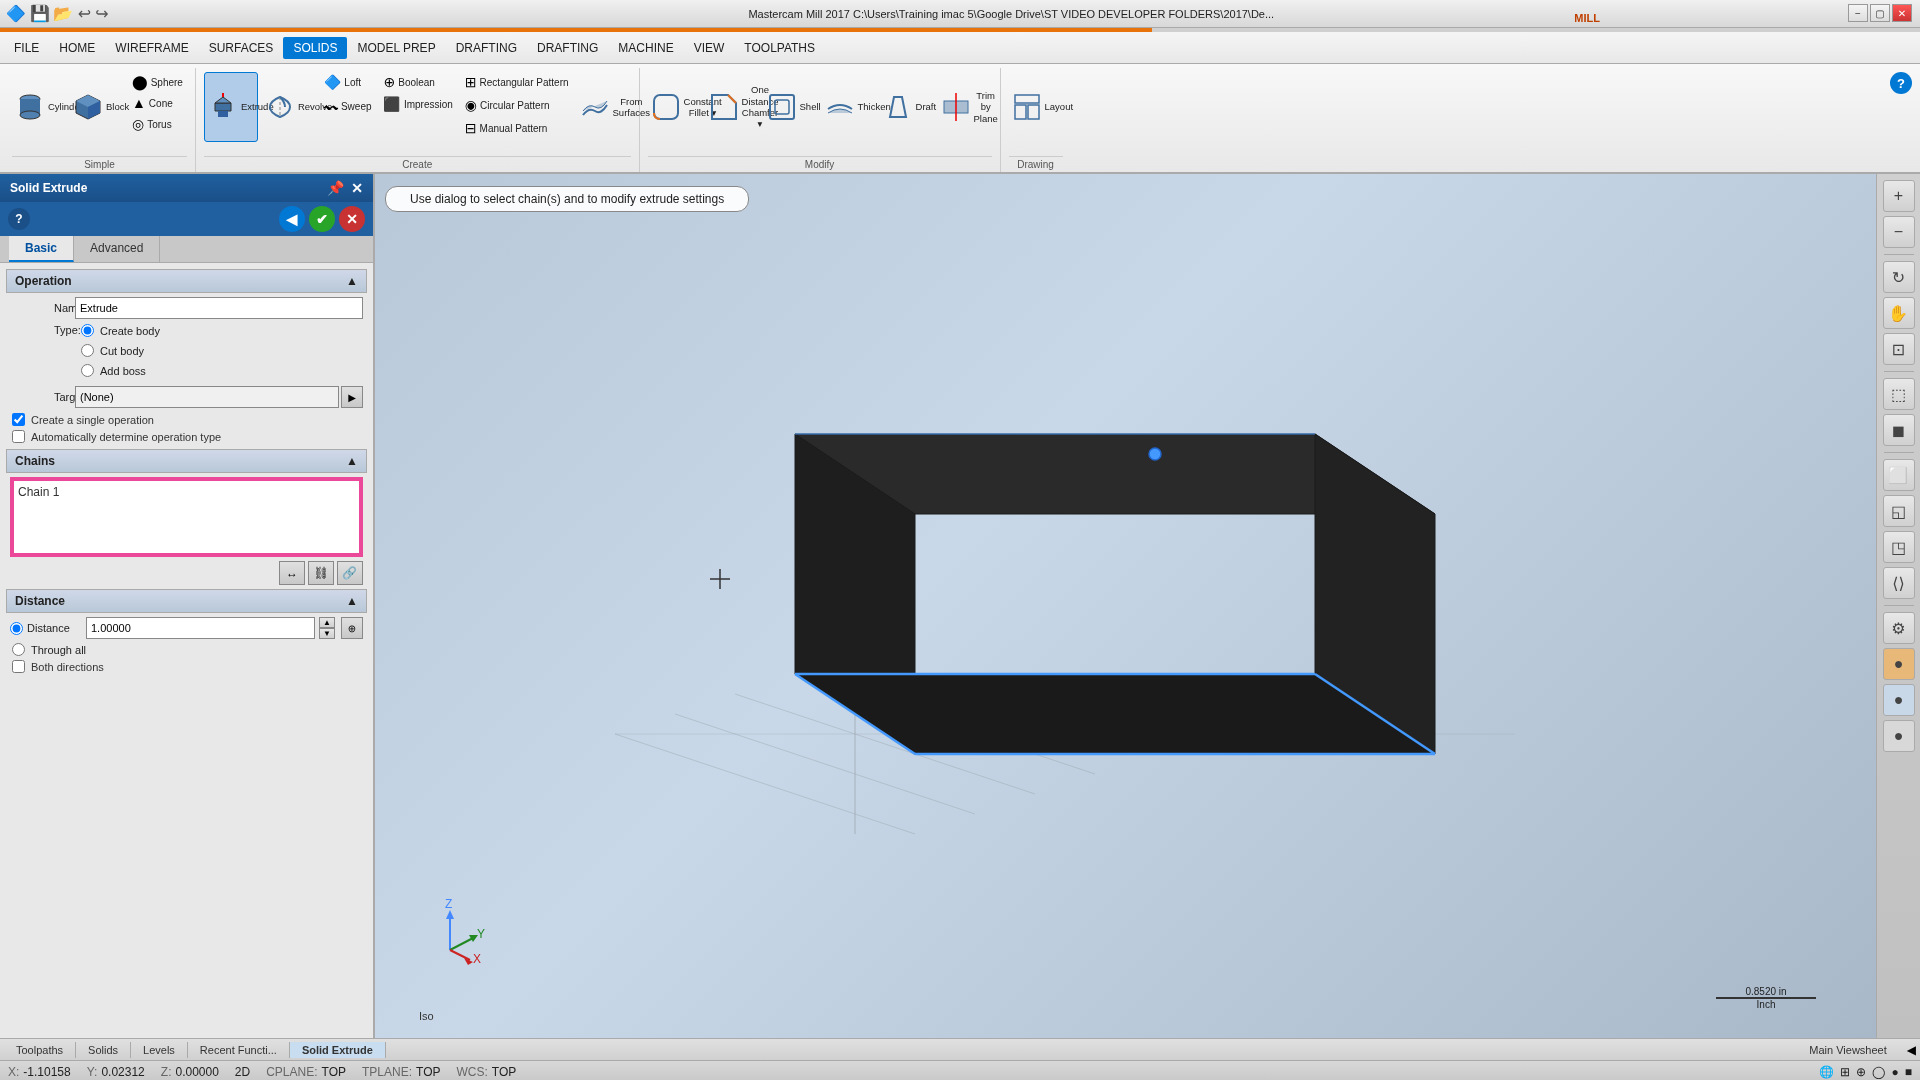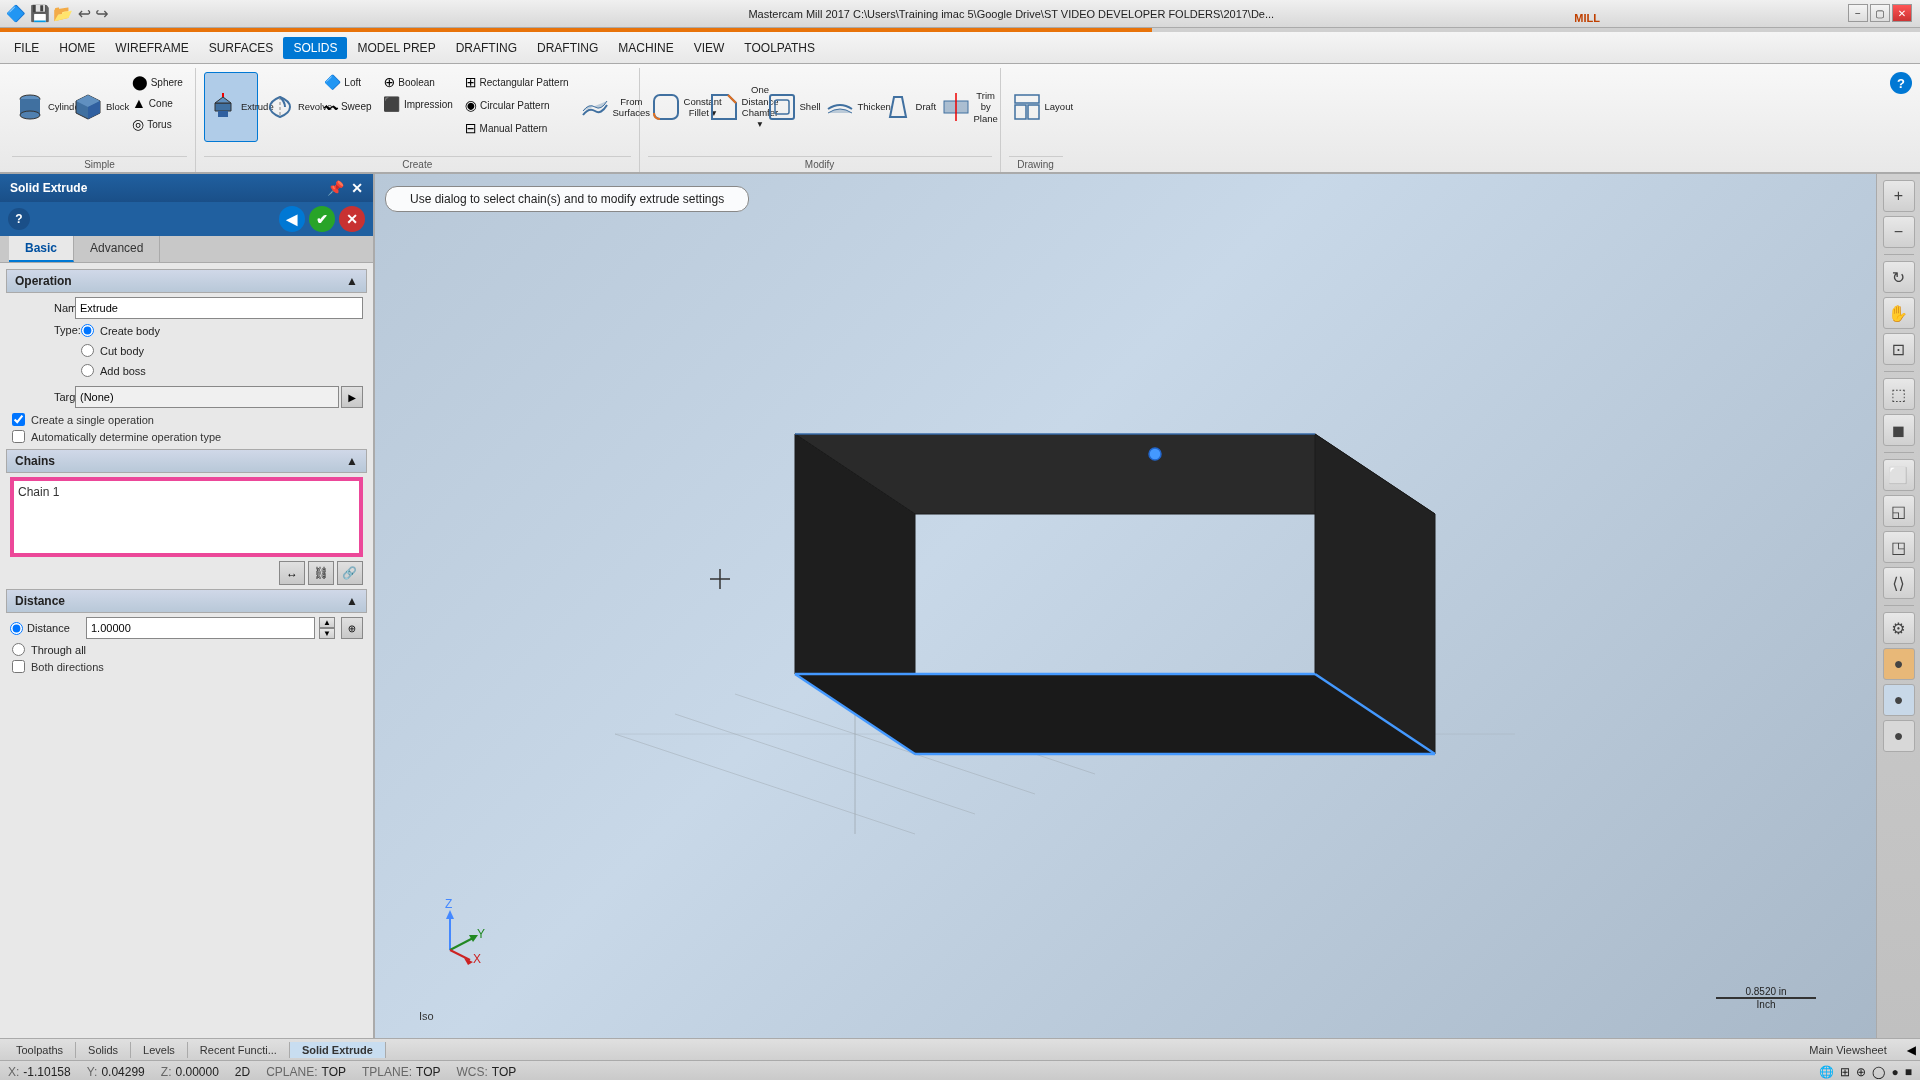--- a/index.html
+++ b/index.html
@@ -826,21 +826,21 @@
   <span style="margin-left:8px;cursor:pointer;font-size:12px;">◀</span>
 </div>
 
 <div id="statusbar">
   <div class="status-item">
     <span class="status-label">X:</span>
     <span>-1.10158</span>
   </div>
   <div class="status-item">
     <span class="status-label">Y:</span>
-    <span>0.04299</span>
+    <span>0.02312</span>
   </div>
   <div class="status-item">
     <span class="status-label">Z:</span>
     <span>0.00000</span>
   </div>
   <div class="status-item">
     <span>2D</span>
   </div>
   <div class="status-item">
     <span class="status-label">CPLANE:</span>

